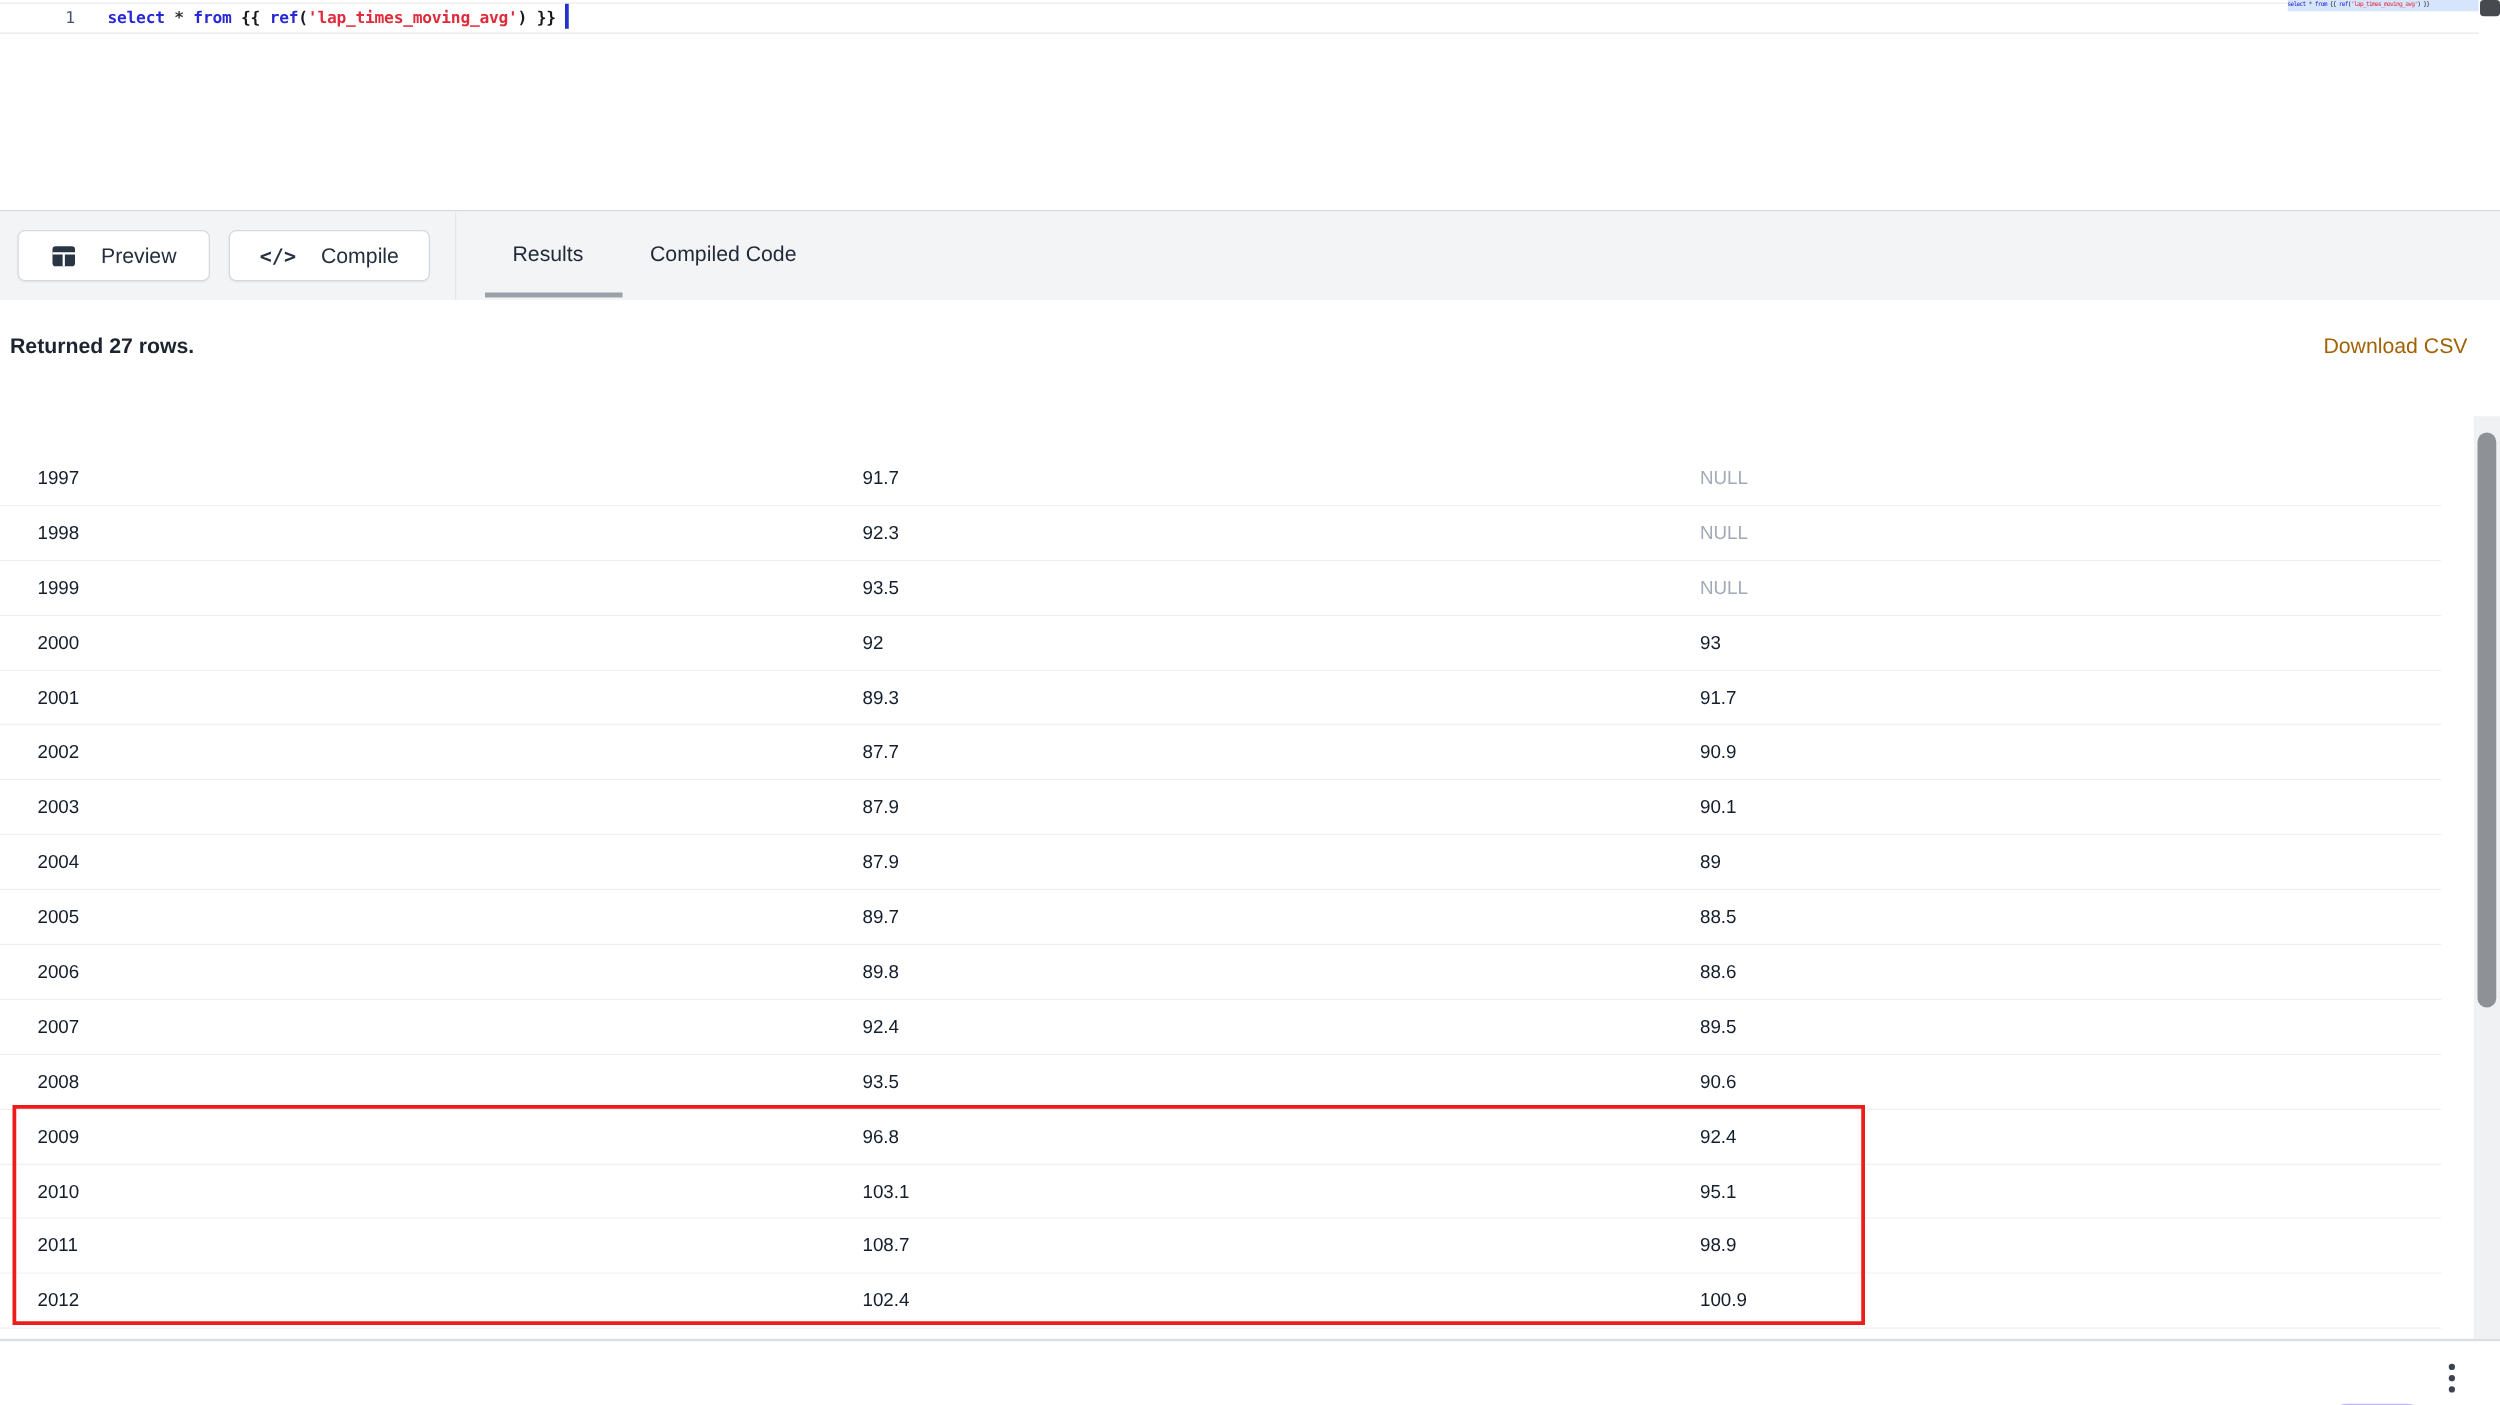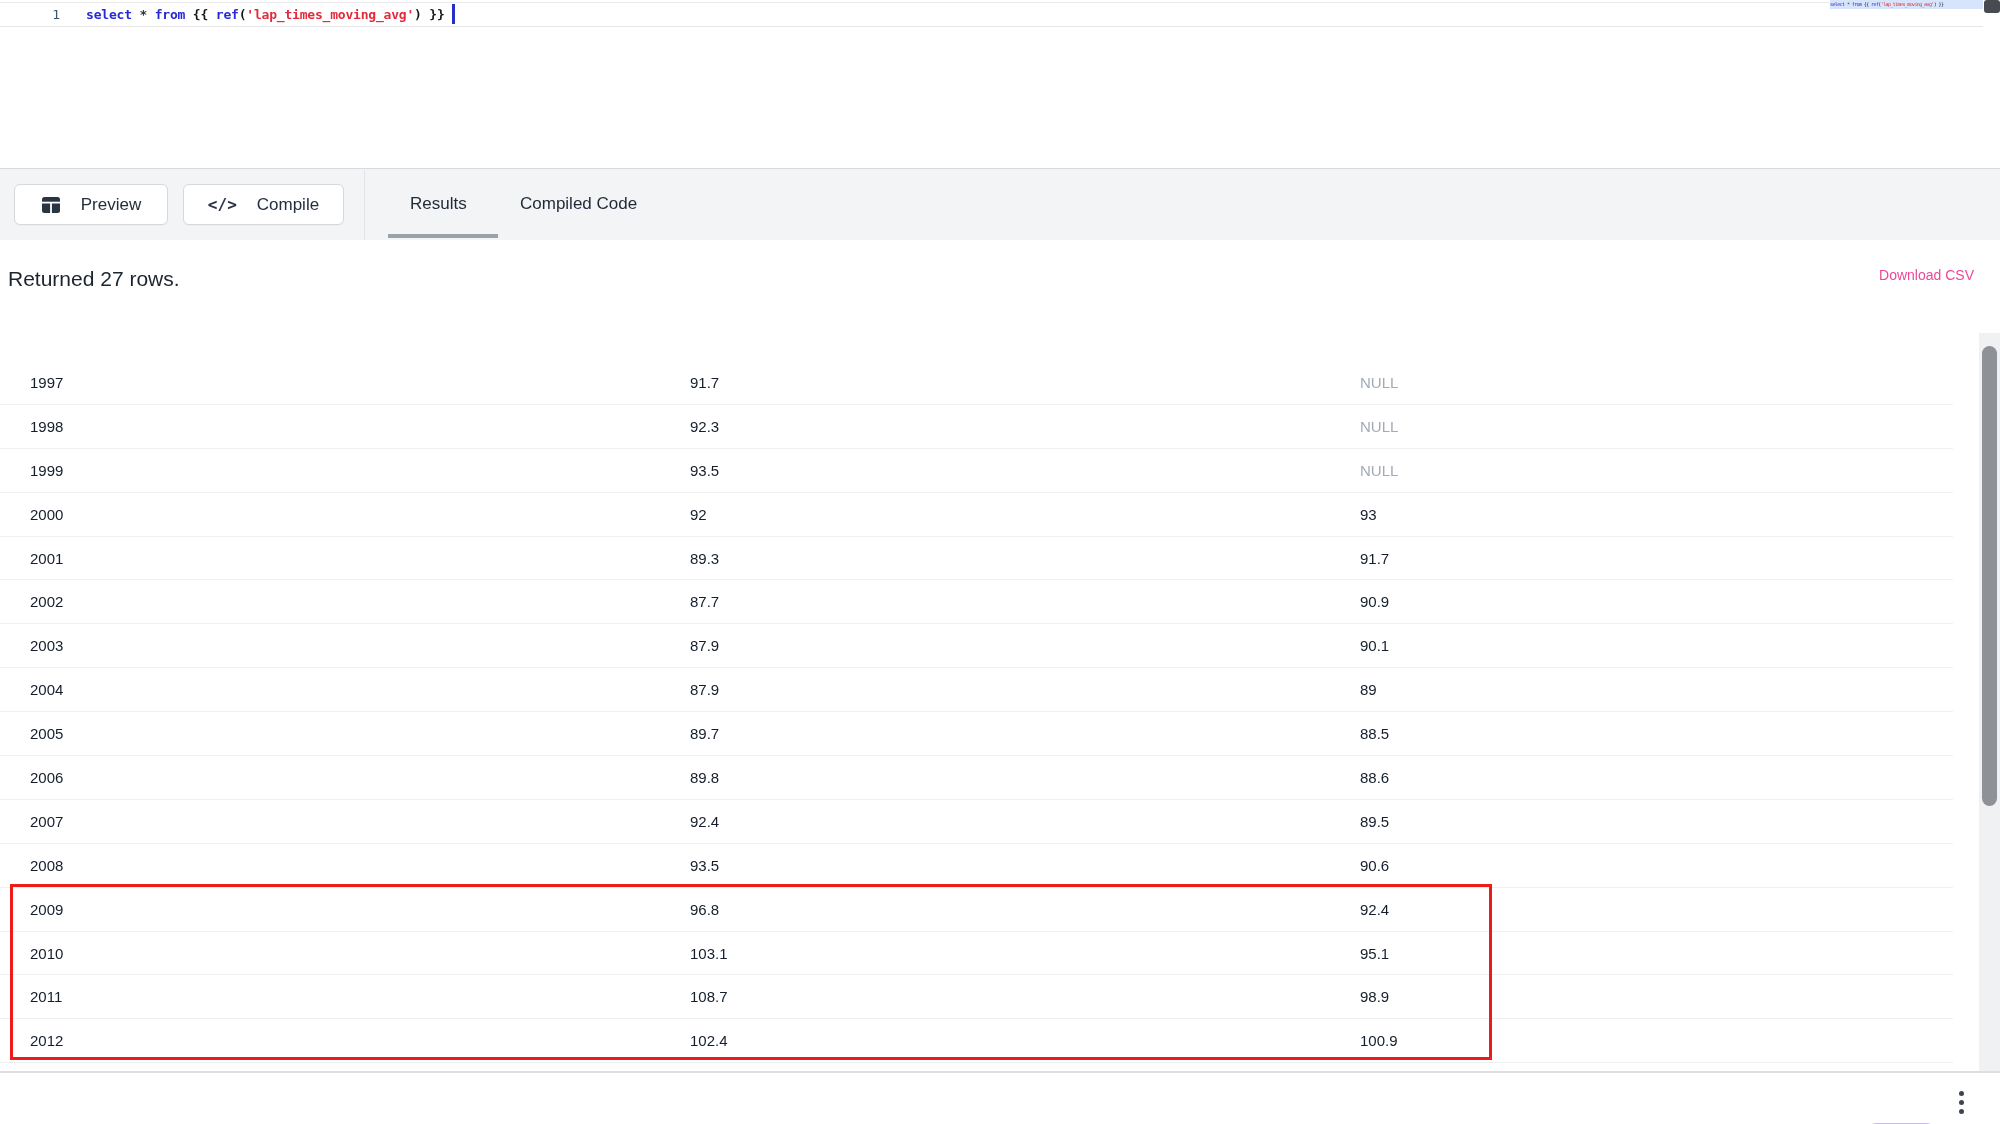--- a/index.html
+++ b/index.html
@@ -43,22 +43,22 @@
   .btn-preview { left:14px; width:154px; }
   .btn-compile { left:183px; width:161px; }
   .code-glyph { font-family:"DejaVu Sans Mono", monospace; font-weight:bold; font-size:16px; color:#273243; }
   .toolbar-divider { position:absolute; left:364px; top:1px; width:1px; height:70px; background:#e2e4e7; }
   .tab { position:absolute; top:25px; font-size:17px; color:#1f2937; cursor:pointer; }
   .tab-results { left:410px; }
   .tab-compiled { left:520px; }
   .tab-underline { position:absolute; left:388px; top:65px; width:110px; height:4px; background:#9aa1a9; }
 
   
-  .meta-summary { position:absolute; left:8px; top:267px; font-size:21px; color:#1c2430; }
-  .download-csv { position:absolute; right:26px; top:267px; font-size:14px; color:#ec4899; cursor:pointer; }
+  .meta-summary { position:absolute; left:8px; top:267px; font-size:17px; color:#1c2430;font-weight:bold; }
+  .download-csv { position:absolute; right:26px; top:267px; font-size:17px; color:#a16207; cursor:pointer; }
 
   
   .thead { position:absolute; left:0; top:322px; width:1953px; height:39px;
     border-bottom:1px solid #e4e7ea; }
   .th { position:absolute; top:10px; font-size:14px; font-weight:bold; color:#5f6977;
     letter-spacing:0.7px; }
   .th-1 { left:30px; } .th-2 { left:690px; } .th-3 { left:1362px; }
   .rows { position:absolute; left:0; top:361px; width:1953px;text-align:center; }
   .trow { position:relative; width:1953px; height:43.9px; border-bottom:1px solid #edeff1;
     background:#fff; }

